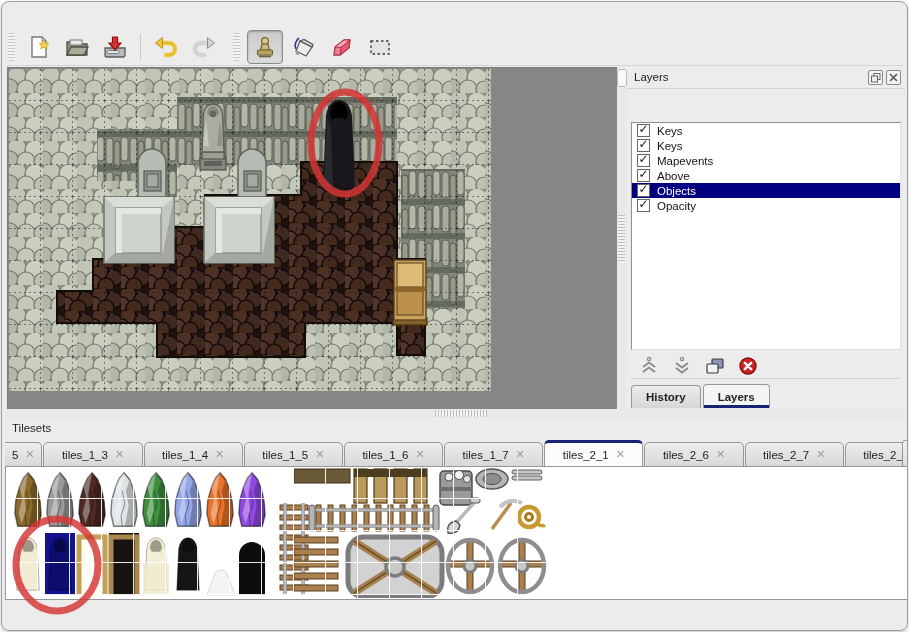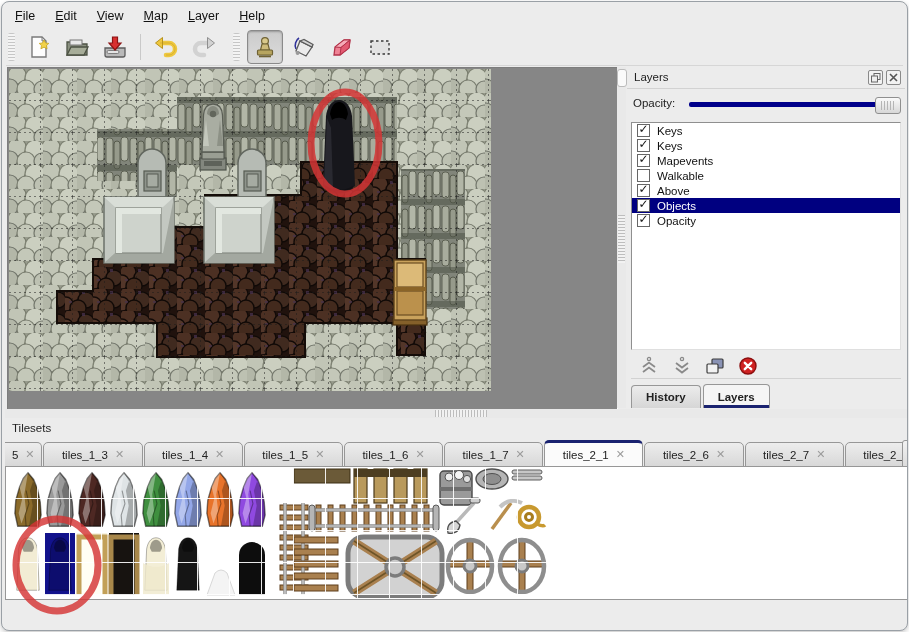--- a/index.html
+++ b/index.html
@@ -90,28 +90,20 @@
   .status-zoom{position:absolute;right:28px;top:6px;}
   .resize-grip{position:absolute;right:3px;bottom:3px;width:15px;height:15px;}
   .overlay{position:absolute;left:0;top:0;width:909px;height:632px;pointer-events:none;}
   svg{display:block;}
 </style>
 </head>
 <body>
 
 <div class="window">
 
-  <div class="menubar">
-    <span class="menu-item">File</span>
-    <span class="menu-item">Edit</span>
-    <span class="menu-item">View</span>
-    <span class="menu-item">Map</span>
-    <span class="menu-item">Layer</span>
-    <span class="menu-item">Help</span>
-  </div>
 
   <div class="toolbar">
     <div class="tb-handle"></div>
 
     <div class="tb-btn">
       <span>
           <svg width="26" height="26" viewBox="0 0 26 26">
         <path d="M6,3 h10 l4,4 v16 h-14 z" fill="#fdfdfd" stroke="#7a7a7a" stroke-width="1.4"></path>
         <path d="M16,3 l4,4 h-4 z" fill="#d8d8d8" stroke="#7a7a7a"></path>
         <path d="M18,6 l1.6,3 3.2,.4 -2.3,2.2 .6,3.2 -3.1-1.6 -3.1,1.6 .6-3.2 -2.3-2.2 3.2-.4 z" fill="#f2d24a" stroke="#c7a41f" stroke-width=".8"></path>
@@ -302,43 +294,32 @@
               <rect x="0.5" y="3" width="6" height="6" fill="#eee" stroke="#666"></rect>
             </svg>
           </span>
         <span class="dock-ic">
             <svg width="9" height="9" viewBox="0 0 9 9">
               <path d="M1,1 L8,8 M8,1 L1,8" stroke="#555" stroke-width="1.6"></path>
             </svg>
           </span>
       </span>
     </div>
-    <div class="opacity-row">
-      <span class="opacity-label">Opacity:</span>
-      <div class="slider">
-        <div class="slider-track"></div>
-        <div class="slider-handle"></div>
-      </div>
-    </div>
     <div class="layer-list">
       <div class="layer-row">
           <span class="cbx">✓</span>
           <span>Keys</span>
         </div>
       <div class="layer-row">
           <span class="cbx">✓</span>
           <span>Keys</span>
         </div>
       <div class="layer-row">
           <span class="cbx">✓</span>
           <span>Mapevents</span>
-        </div>
-      <div class="layer-row">
-          <span class="cbx"></span>
-          <span>Walkable</span>
         </div>
       <div class="layer-row">
           <span class="cbx">✓</span>
           <span>Above</span>
         </div>
       <div class="layer-row selected">
           <span class="cbx">✓</span>
           <span>Objects</span>
         </div>
       <div class="layer-row">

